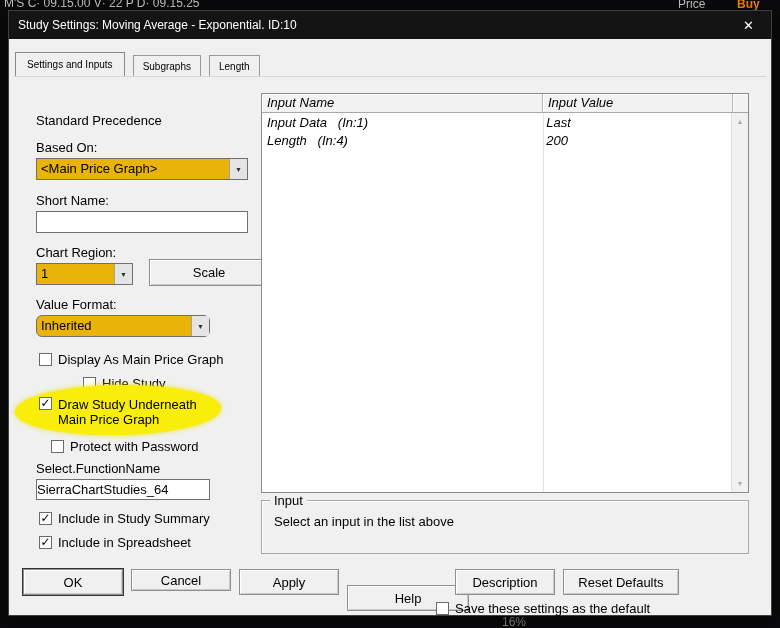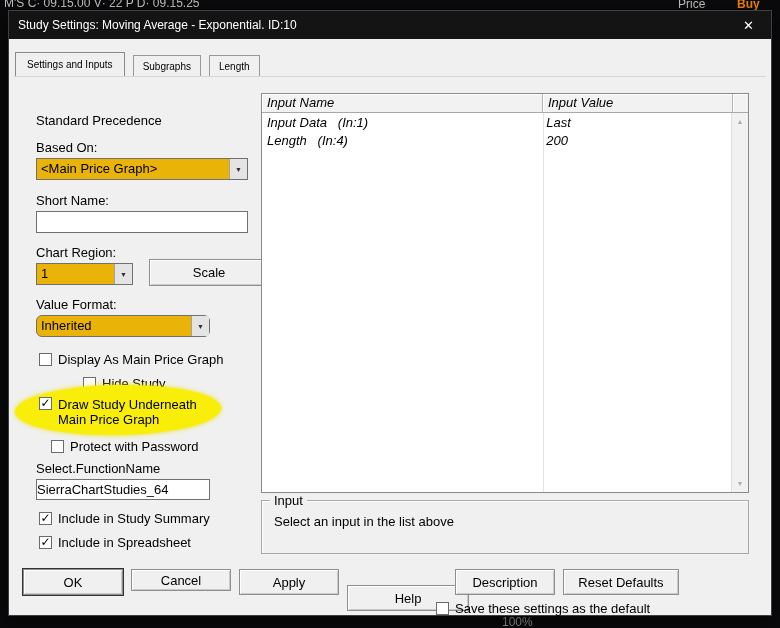--- a/index.html
+++ b/index.html
@@ -93,21 +93,21 @@
   .groupbox { position: absolute; left: 252px; top: 489px; width: 488px; height: 54px; border: 1px solid #a8a8a8; box-shadow: 1px 1px 0 #ffffff inset; }
   .gb-title { position: absolute; top: -8px; left: 8px; background: #f0f0f0; padding: 0 4px; font-size: 13px; }
   .gb-msg { position: absolute; left: 12px; top: 13px; font-size: 13px; }
 </style>
 </head>
 <body>
 
 <span class="bgtext" style="left:4px; top:-4px;">M'S C· 09.15.00 V· 22 P D· 09.15.25</span>
 <span class="bgtext" style="left:678px; top:-3px;">Price</span>
 <span class="bgtext orange" style="left:737px; top:-3px;">Buy</span>
-<span class="bgtext dim" style="left:502px; top:615px;">100%</span>
+<span class="bgtext dim" style="left:502px; top:615px;">16%</span>
 
 <div class="dialog">
 
   <div class="titlebar">
     <span class="title">Study Settings: Moving Average - Exponential. ID:10</span>
     <div class="close">
       <span>✕</span>
     </div>
   </div>
 

